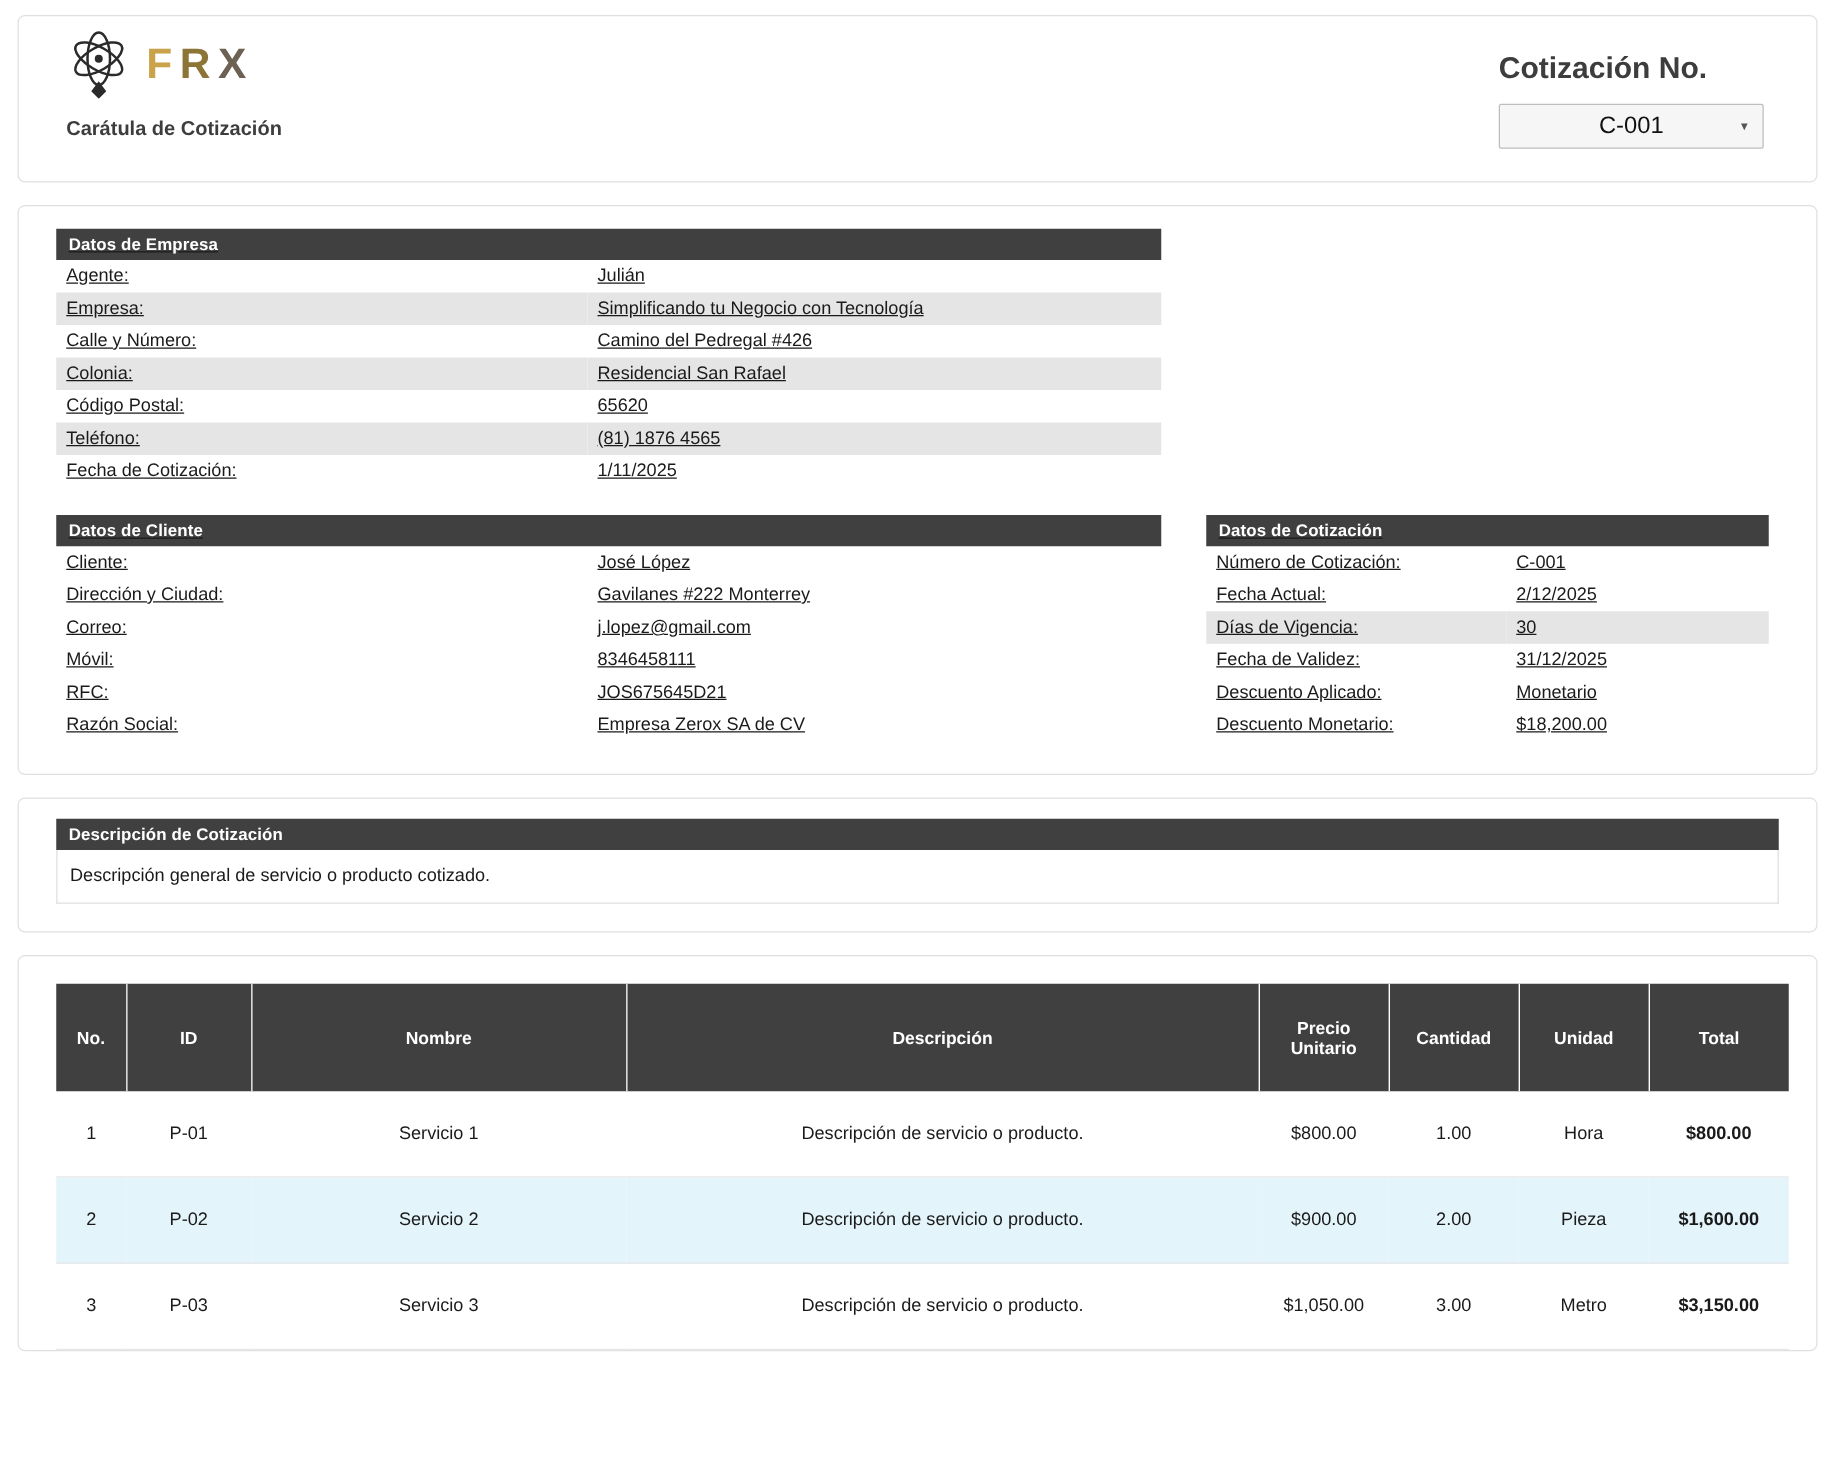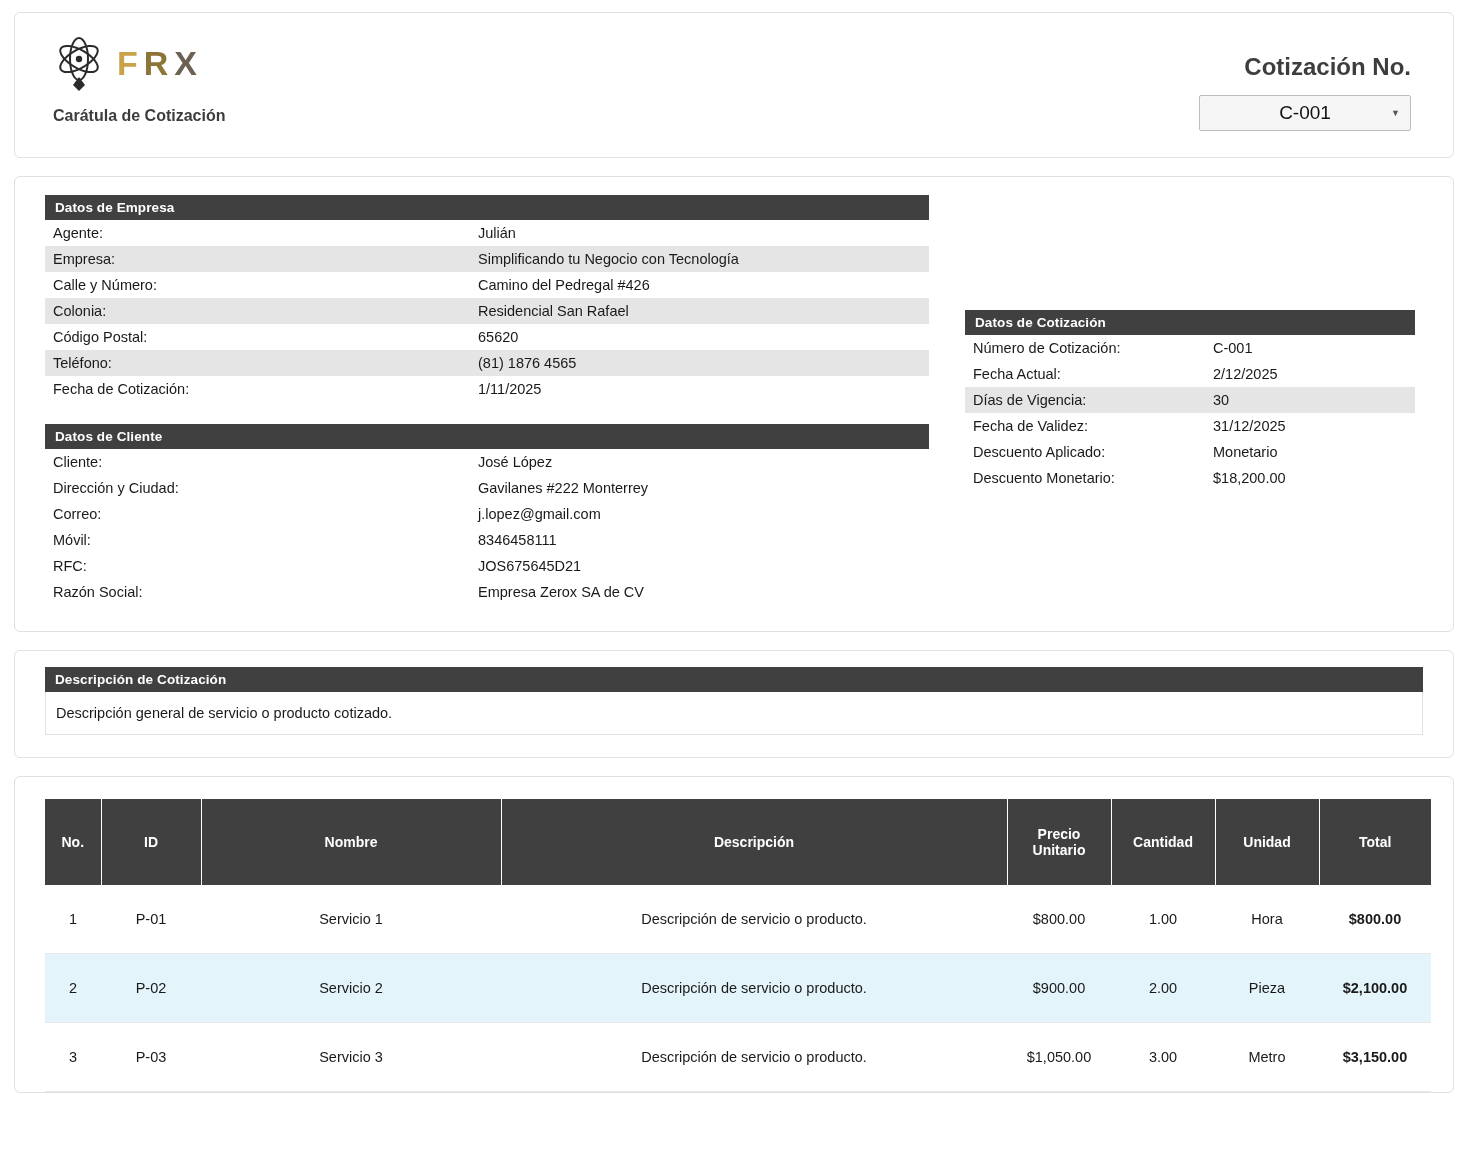--- a/index.html
+++ b/index.html
@@ -18,21 +18,21 @@
   .card {
     border: 1px solid #e0e0e0;
     border-radius: 6px;
     background: #fff;
     margin: 0 14px 18px 14px;
   }
 
   
   #header-card {
     margin-top: 12px;
-    padding: 22px 30px 26px 30px;
+    padding: 10px 30px 26px 30px;
     display: flex;
     justify-content: space-between;
     align-items: flex-start;
   }
   .header-left { padding-left: 8px; }
   .logo-row {
     display: flex;
     align-items: center;
     gap: 12px;
     margin-bottom: 16px;
@@ -46,21 +46,20 @@
   .logo-f { color: #c9a24a; }
   .logo-r { color: #8d7437; }
   .logo-x { color: #6d6154; }
   .doc-title {
     font-size: 16px;
     font-weight: bold;
     color: #3d3d3d;
     margin: 0;
   }
   .header-right {
-    text-align: right;
     padding-top: 18px;
     padding-right: 12px;
   }
   .cot-no-label {
     font-size: 24px;
     font-weight: bold;
     color: #3d3d3d;
     margin-bottom: 14px;
   }
   .cot-select {
@@ -82,21 +81,22 @@
     right: 10px;
     font-size: 9px;
     color: #555;
   }
 
   
   #info-card { padding: 18px 30px 26px 30px; }
   .info-grid {
     display: flex;
     gap: 36px;
-    align-items: center;
+    align-items: flex-end;
+    text-decoration: underline;
   }
   .col-left { width: 884px; }
   .col-right { width: 450px; }
 
   .section-bar {
     background: #404040;
     color: #fff;
     font-size: 13.5px;
     font-weight: bold;
     padding: 5px 10px;
@@ -325,21 +325,21 @@
         <td class="total-cell">$800.00</td>
       </tr>
       <tr class="zebra">
         <td>2</td>
         <td>P-02</td>
         <td class="left">Servicio 2</td>
         <td class="left">Descripción de servicio o producto.</td>
         <td>$900.00</td>
         <td>2.00</td>
         <td>Pieza</td>
-        <td class="total-cell">$2,100.00</td>
+        <td class="total-cell">$1,600.00</td>
       </tr>
       <tr>
         <td>3</td>
         <td>P-03</td>
         <td class="left">Servicio 3</td>
         <td class="left">Descripción de servicio o producto.</td>
         <td>$1,050.00</td>
         <td>3.00</td>
         <td>Metro</td>
         <td class="total-cell">$3,150.00</td>

